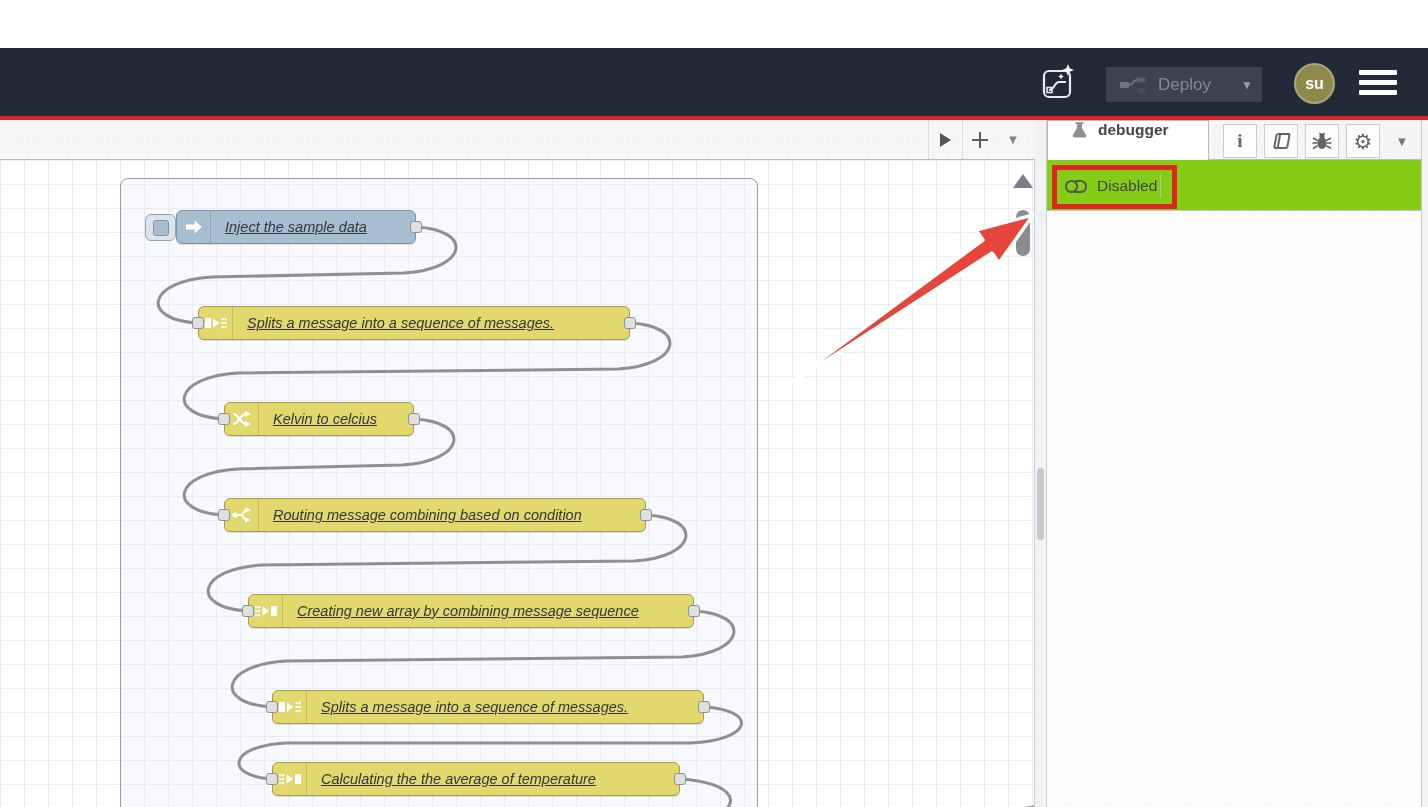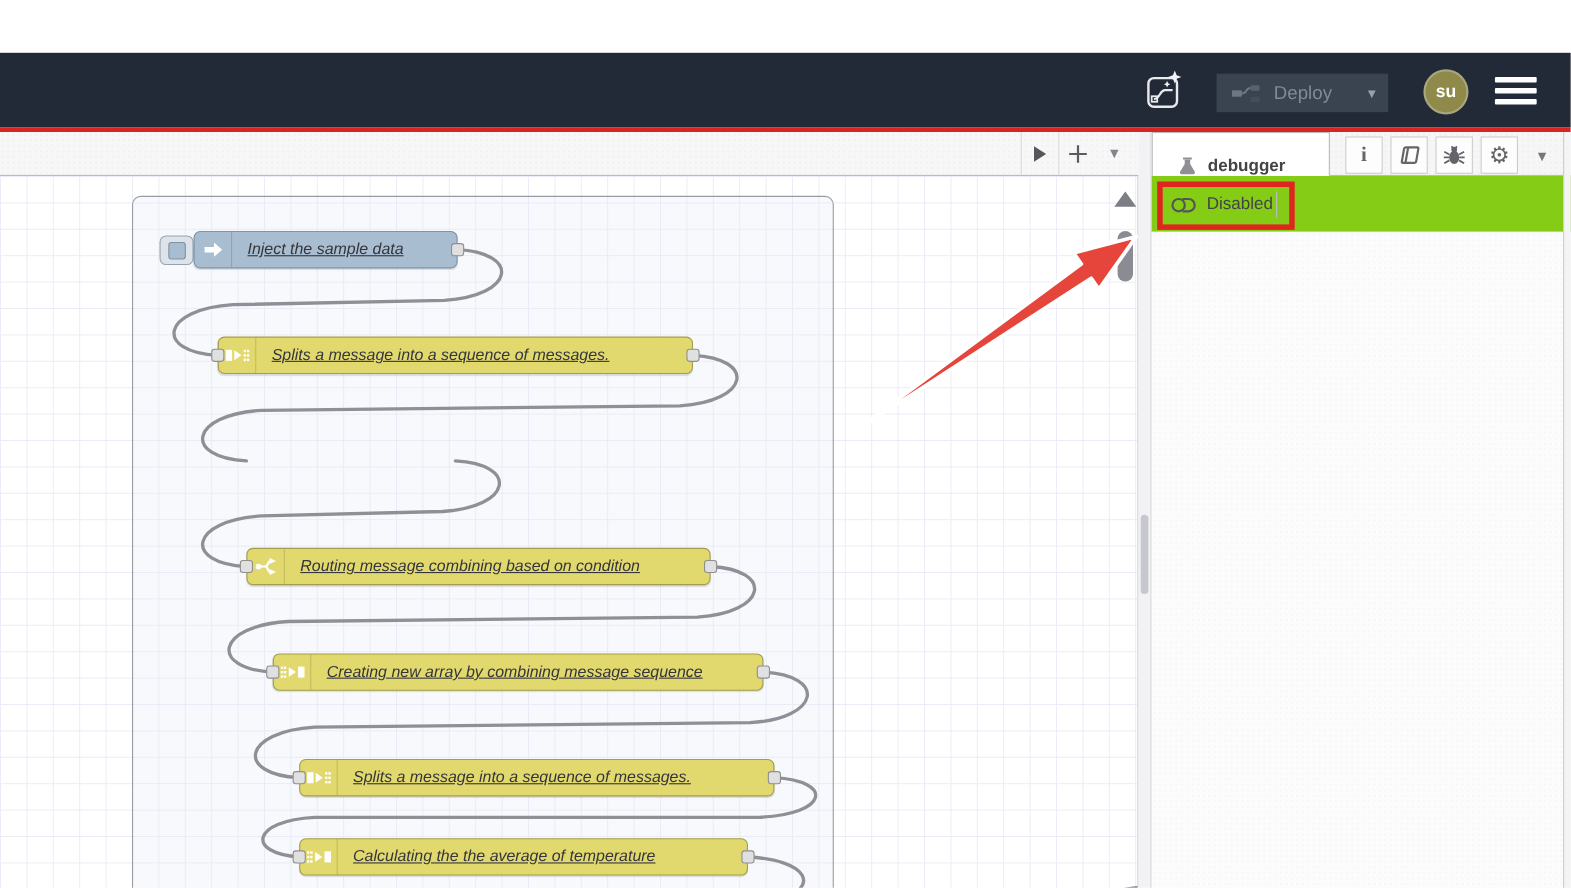--- a/index.html
+++ b/index.html
@@ -56,21 +56,21 @@
 
   
   #splitter { position:absolute; left:1035px; top:72px; width:12px; height:735px; background:#f2f2f5; border-right:1px solid #ccc; cursor:col-resize; }
   #splitter-handle { position:absolute; left:2px; top:348px; width:7px; height:72px; background:#c7c7d0; border-radius:4px; }
 
   
   #sidebar { position:absolute; left:1047px; top:72px; width:381px; height:735px; background:#fbfbfb; }
   #sb-header { position:absolute; left:0; top:0; width:381px; height:40px; background:#f6f6f6; border-bottom:1px solid #bbb;
                background-image:radial-gradient(#00000007 1px, transparent 1px); background-size:5px 5px; }
   #sb-tab { position:absolute; left:0; top:0; width:162px; height:40px; background:#fff; border:1px solid #bbb; border-bottom:none;
-            display:flex; align-items:flex-end; cursor:pointer; }
+            display:flex; align-items:flex-start; cursor:pointer; }
   #sb-tab .flask { margin-left:22px; }
   #sb-tab .tlabel { font-weight:bold; font-size:15.5px; color:#444; margin-left:9px; }
   .sb-iconbtn { position:absolute; top:4px; width:34px; height:34px; background:#fdfdfd; border:1px solid #ccc; display:flex;
                 align-items:center; justify-content:center; cursor:pointer; color:#666; }
   #sb-chevron { position:absolute; top:4px; left:340px; width:30px; height:34px; display:flex; align-items:center; justify-content:center; color:#777; font-size:13px; cursor:pointer; }
   #sb-toolbar { position:absolute; left:0; top:40px; width:381px; height:51px; background:#84cc16; border-bottom:1px solid #c2c4cd; }
   #disabled-btn { position:absolute; left:17px; top:12px; height:28px; display:flex; align-items:center; cursor:pointer; }
   #disabled-btn .dtext { font-size:15.5px; color:#444; margin-left:9px; }
   #toolbar-sep { position:absolute; left:113px; top:14px; width:1px; height:24px; background:#b9bac2; }
   #red-box { position:absolute; left:5px; top:5px; width:125px; height:44px; border:5px solid #e0251f; z-index:20; pointer-events:none; }
@@ -176,20 +176,33 @@
           <rect x="16.5" y="11" width="2.2" height="2.2"></rect>
               <rect x="19.5" y="11" width="2.2" height="2.2"></rect>
             </g>
         </svg>
       </span>
       <span class="nlabel">Splits a message into a sequence of messages.</span>
       <span class="port port-in"></span>
       <span class="port port-out"></span>
     </div>
 
+    <div class="node node-yellow" style="left:224px; top:242px; width:190px;">
+      <span class="icon-cell">
+        <svg width="20" height="18" viewBox="0 0 20 18">
+          <path d="M1 4 C7 4 8 14 14 14" fill="none" stroke="#fff" stroke-width="2.2"></path>
+          <path d="M1 14 C7 14 8 4 14 4" fill="none" stroke="#fff" stroke-width="2.2"></path>
+          <path d="M13 1 L19 4 L13 7 Z" fill="#fff"></path>
+          <path d="M13 11 L19 14 L13 17 Z" fill="#fff"></path>
+        </svg>
+      </span>
+      <span class="nlabel">Kelvin to celcius</span>
+      <span class="port port-in"></span>
+      <span class="port port-out"></span>
+    </div>
 
     <div class="node node-yellow" style="left:224px; top:338px; width:422px;">
       <span class="icon-cell">
         <svg width="20" height="18" viewBox="0 0 20 18">
           <circle cx="3" cy="9" r="2.6" fill="#fff"></circle>
           <path d="M5 9 h4 C12 9 11 4 14 4 M9 9 C12 9 11 14 14 14" fill="none" stroke="#fff" stroke-width="2"></path>
           <path d="M13 1.2 L19 4 L13 6.8 Z" fill="#fff"></path>
           <path d="M13 11.2 L19 14 L13 16.8 Z" fill="#fff"></path>
         </svg>
       </span>

